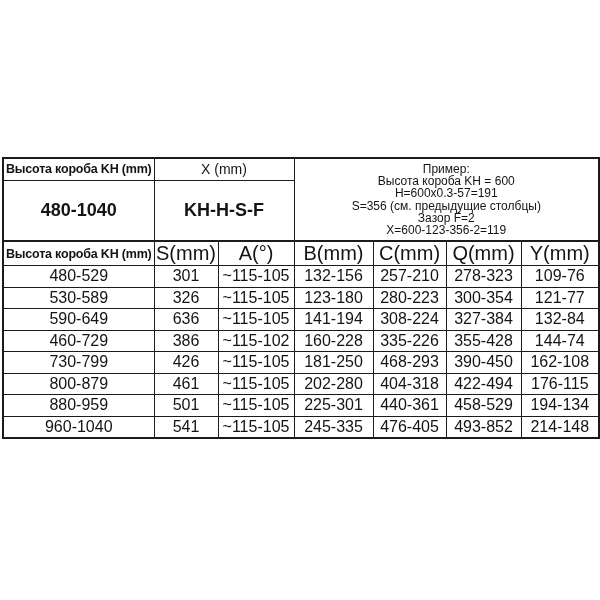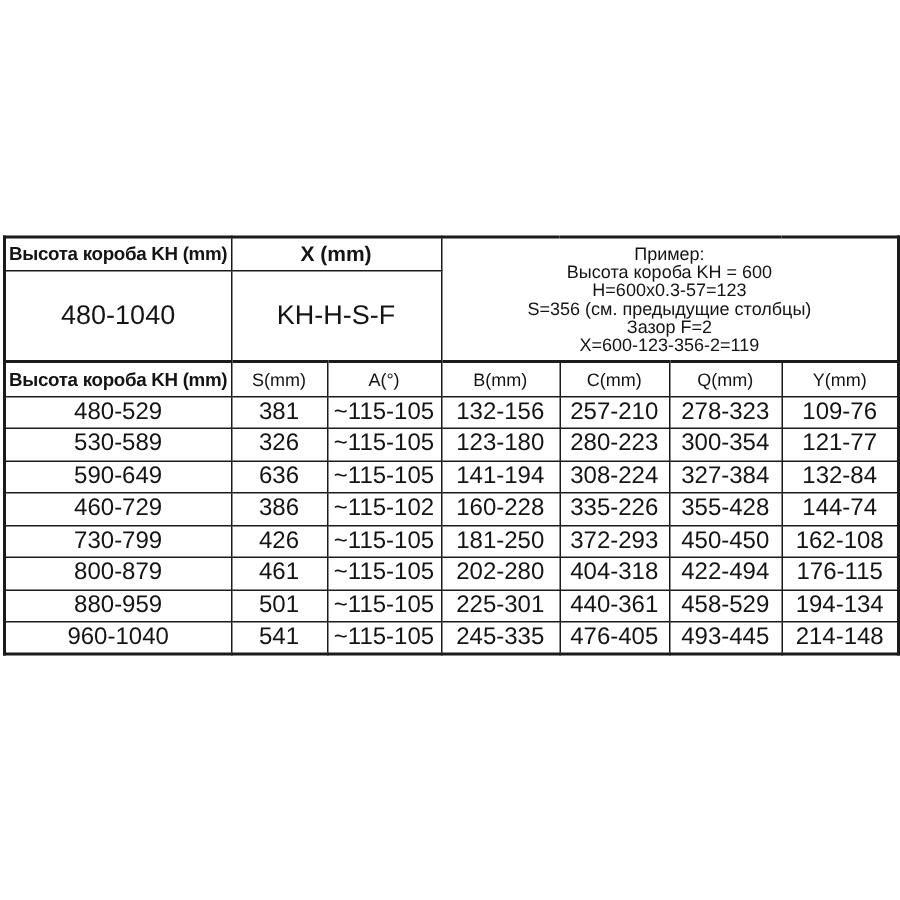--- a/index.html
+++ b/index.html
@@ -40,38 +40,39 @@
   tr.r-main-head { height: 23px; }
   tr.r-main-head td { border-top: 2px solid #1b1b1b; }
   tr.r-data { height: 21.5px; }
 
   td.kh-hdr {
     font-weight: bold;
     font-size: 12.5px;
     letter-spacing: -0.2px;
   }
   td.x-hdr {
-    font-weight: bold;
+    font-weight: normal;
     font-size: 14px;
   }
   td.big-val {
     font-size: 18px;
+    font-weight: bold;
   }
   td.example-cell {
     text-align: left;
     vertical-align: top;
     padding: 4px 4px 0 12px;
   }
   td.example-cell .ex-line {
     font-size: 12px;
     line-height: 12.1px;
     white-space: nowrap;
   }
   td.col-hdr {
-    font-size: 12px;
+    font-size: 20px;
   }
   tr.r-data td {
     font-size: 16px;
   }
 </style>
 </head>
 <body>
 
 <div class="page">
   <table class="spec">
@@ -84,21 +85,21 @@
       <col style="width:75px">
       <col style="width:78px">
     </colgroup>
     <tbody>
       <tr class="r-top-head">
         <td class="kh-hdr">Высота короба KH (mm)</td>
         <td class="x-hdr" colspan="2">X (mm)</td>
         <td class="example-cell" colspan="4" rowspan="2">
           <div class="ex-line">Пример:</div>
           <div class="ex-line">Высота короба KH = 600</div>
-          <div class="ex-line">H=600x0.3-57=123</div>
+          <div class="ex-line">H=600x0.3-57=191</div>
           <div class="ex-line">S=356 (см. предыдущие столбцы)</div>
           <div class="ex-line">Зазор F=2</div>
           <div class="ex-line">X=600-123-356-2=119</div>
         </td>
       </tr>
       <tr class="r-top-val">
         <td class="big-val">480-1040</td>
         <td class="big-val" colspan="2">KH-H-S-F</td>
       </tr>
 
@@ -107,21 +108,21 @@
         <td class="col-hdr">S(mm)</td>
         <td class="col-hdr">A(°)</td>
         <td class="col-hdr">B(mm)</td>
         <td class="col-hdr">C(mm)</td>
         <td class="col-hdr">Q(mm)</td>
         <td class="col-hdr">Y(mm)</td>
       </tr>
 
       <tr class="r-data">
         <td>480-529</td>
-        <td>381</td>
+        <td>301</td>
         <td>~115-105</td>
         <td>132-156</td>
         <td>257-210</td>
         <td>278-323</td>
         <td>109-76</td>
       </tr>
       <tr class="r-data">
         <td>530-589</td>
         <td>326</td>
         <td>~115-105</td>
@@ -146,22 +147,22 @@
         <td>160-228</td>
         <td>335-226</td>
         <td>355-428</td>
         <td>144-74</td>
       </tr>
       <tr class="r-data">
         <td>730-799</td>
         <td>426</td>
         <td>~115-105</td>
         <td>181-250</td>
-        <td>372-293</td>
-        <td>450-450</td>
+        <td>468-293</td>
+        <td>390-450</td>
         <td>162-108</td>
       </tr>
       <tr class="r-data">
         <td>800-879</td>
         <td>461</td>
         <td>~115-105</td>
         <td>202-280</td>
         <td>404-318</td>
         <td>422-494</td>
         <td>176-115</td>
@@ -174,18 +175,18 @@
         <td>440-361</td>
         <td>458-529</td>
         <td>194-134</td>
       </tr>
       <tr class="r-data">
         <td>960-1040</td>
         <td>541</td>
         <td>~115-105</td>
         <td>245-335</td>
         <td>476-405</td>
-        <td>493-445</td>
+        <td>493-852</td>
         <td>214-148</td>
       </tr>
     </tbody>
   </table>
 </div>
 
 </body></html>

